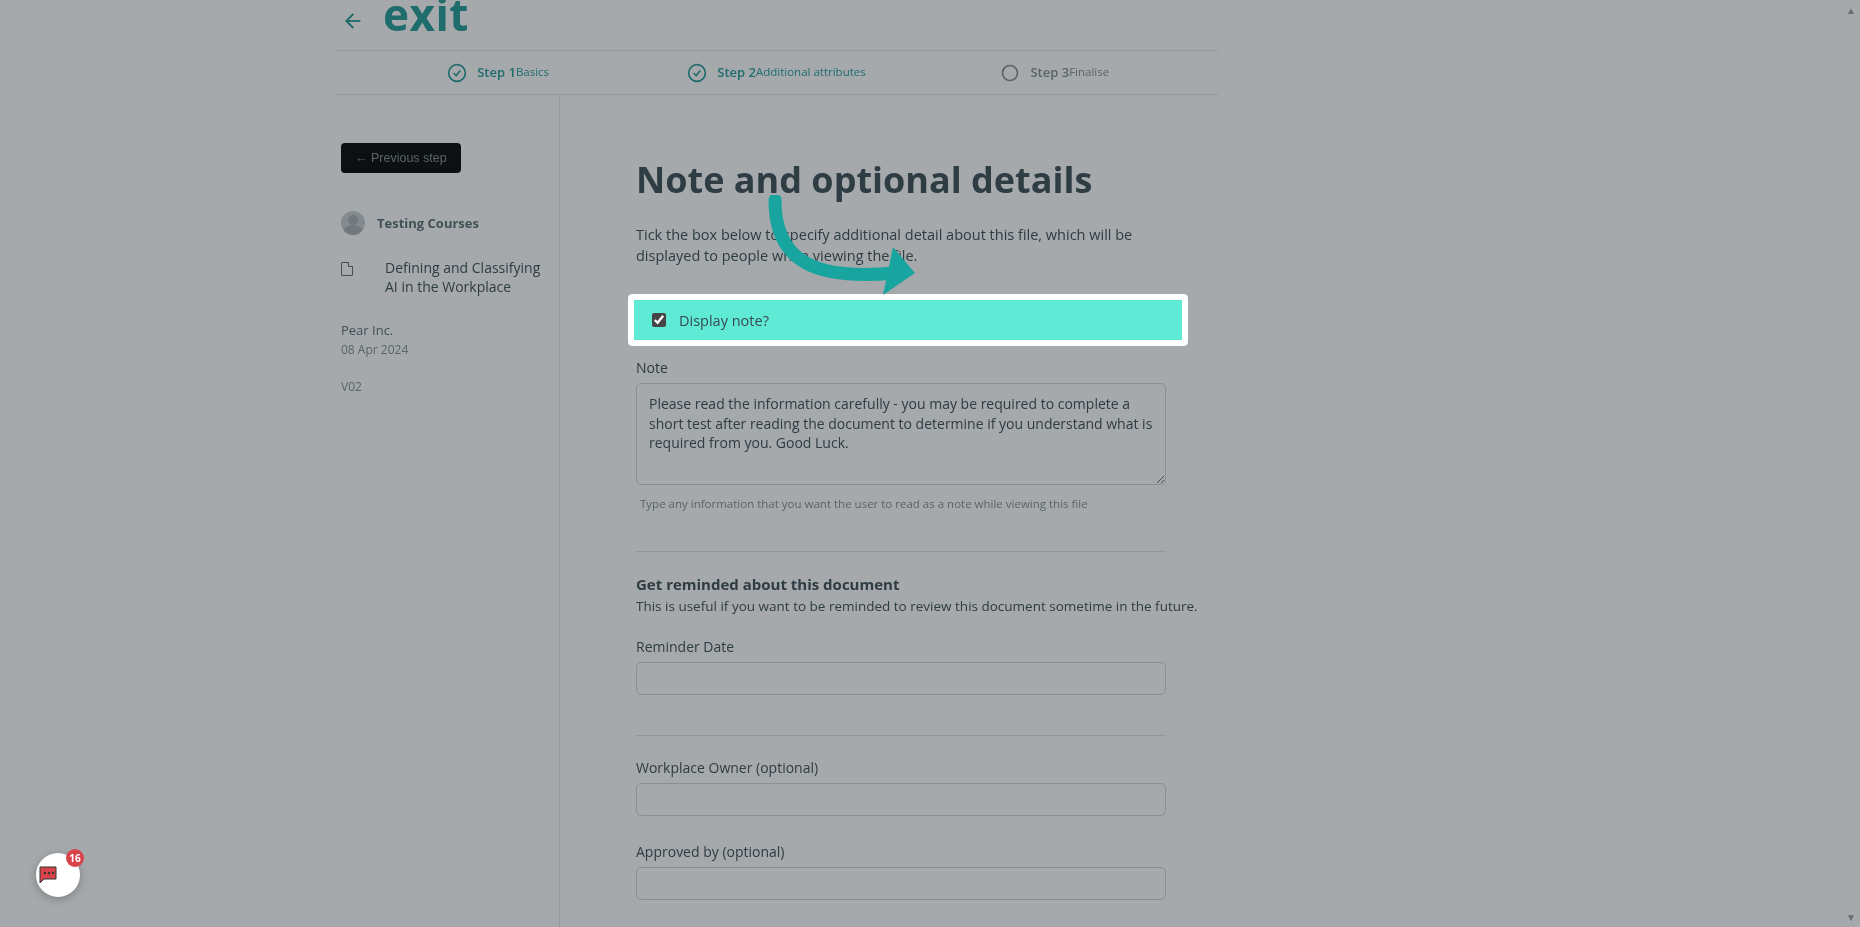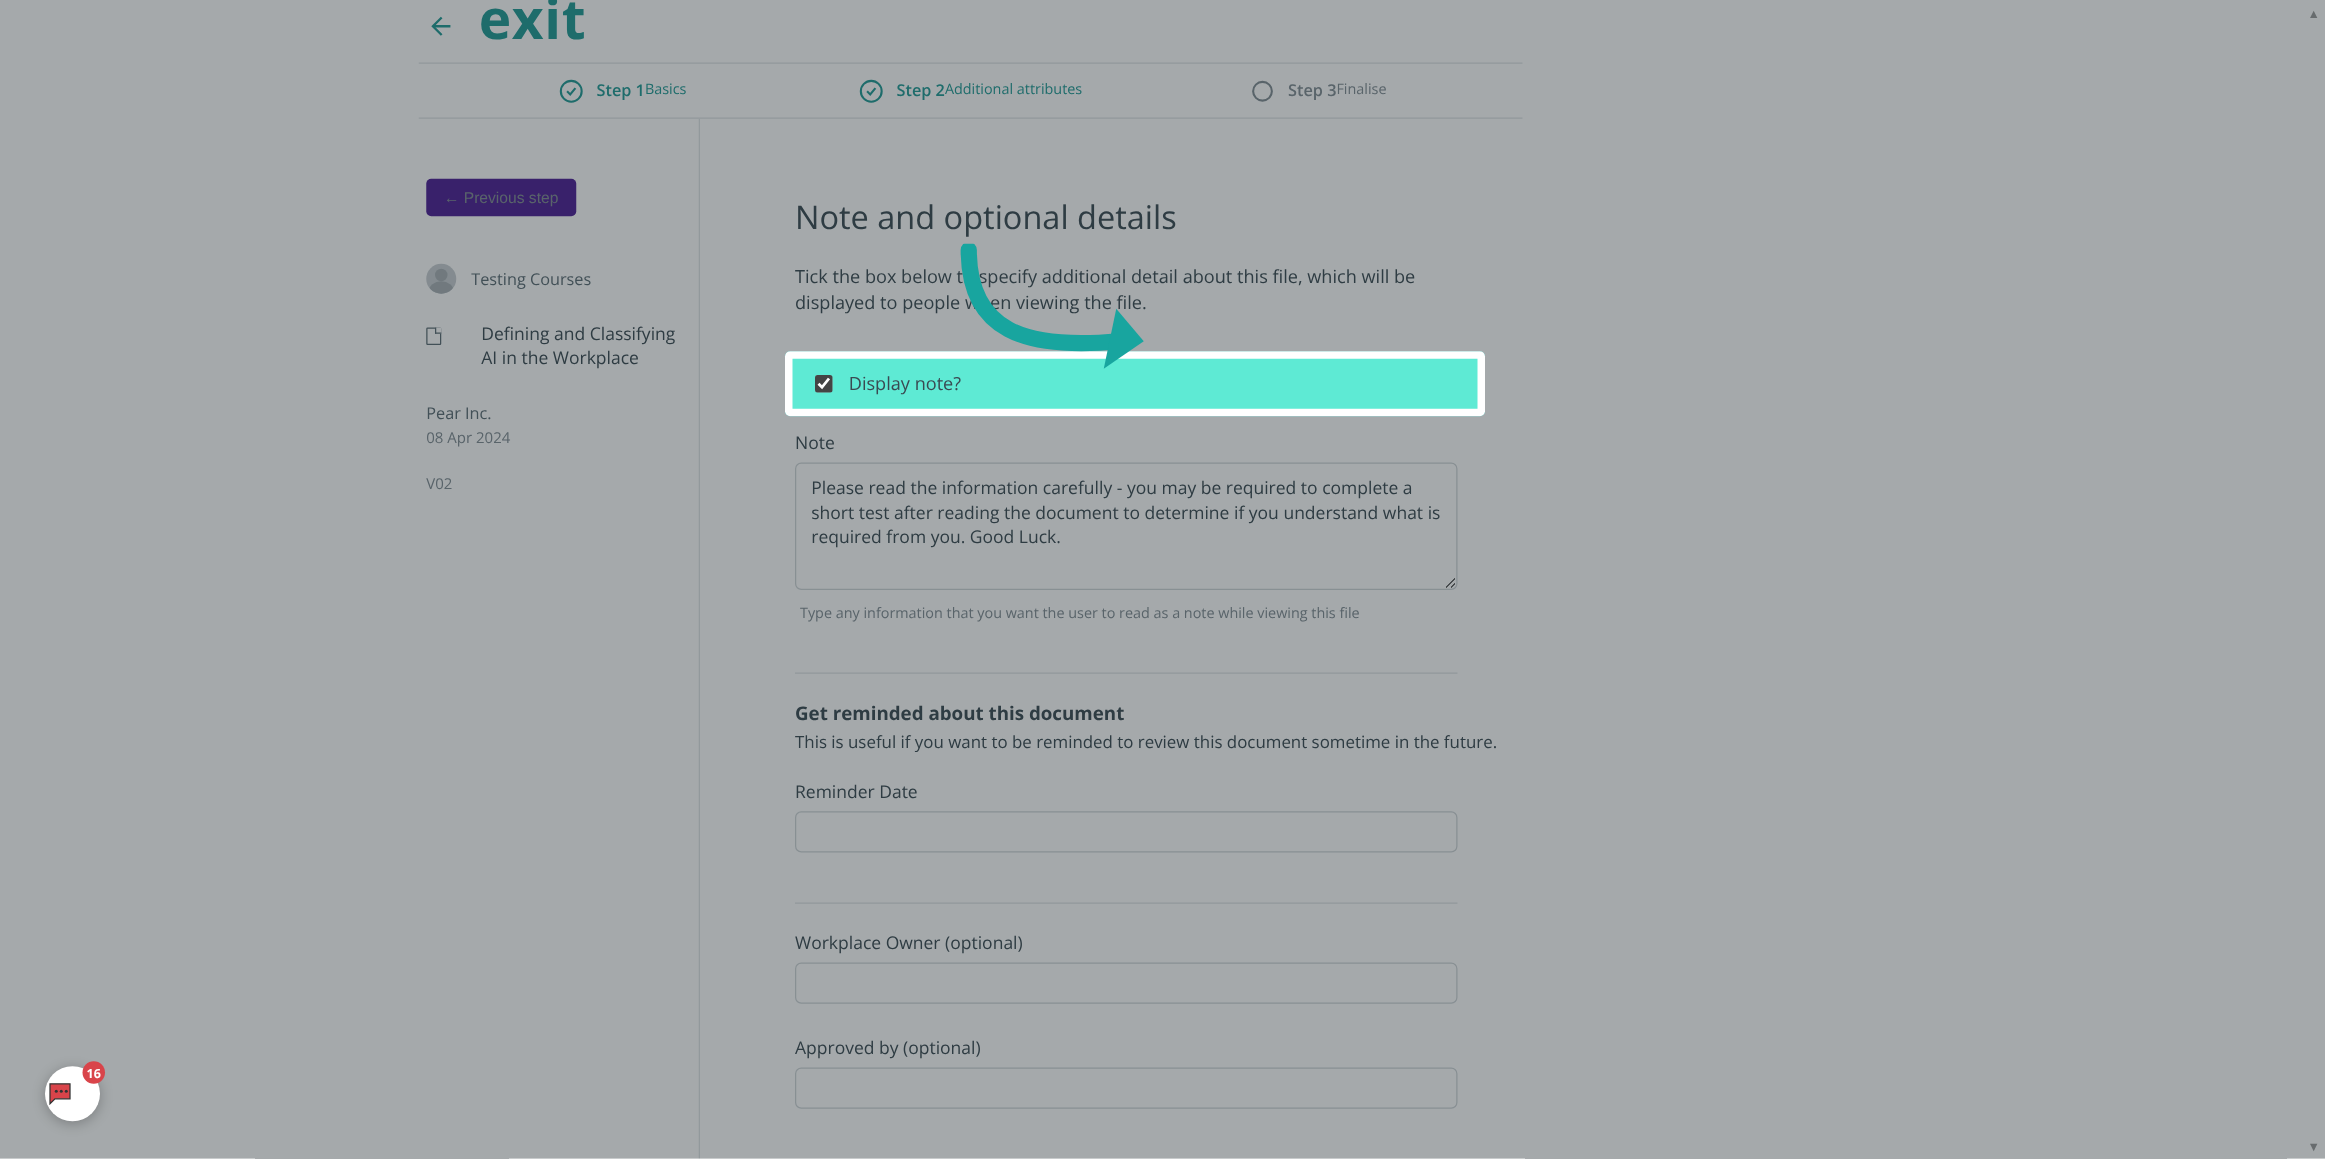--- a/index.html
+++ b/index.html
@@ -92,21 +92,21 @@
     border-right: 1px solid var(--border-light);
     padding: 48px 10px 0 6px;
   }
   .right-pane {
     flex: 1;
     padding: 60px 20px 0 76px;
   }
 
   
   .prev-step-btn {
-    background: #4c1d95;
+    background: #000000;
     color: var(--text-light);
     font-size: 12.5px;
     border: none;
     border-radius: 4px;
     padding: 8px 14px;
     cursor: pointer;
     display: inline-flex; align-items: center; gap: 6px;
     margin-bottom: 38px;
   }
 
@@ -132,21 +132,21 @@
     border-radius:50%;
   }
   .avatar::after {
     content:"";
     position:absolute;
     bottom:-6px; left:2px;
     width:20px; height:16px;
     background:#a8b0b5;
     border-radius:50% 50% 0 0;
   }
-  .course-name { font-size: 13px; color: var(--text-mid); }
+  .course-name { font-size: 13px; color: var(--text-mid); font-weight: bold; }
 
   .doc-row {
     display: flex;
     align-items: flex-start;
     gap: 8px;
     margin-bottom: 6px;
   }
   .doc-icon {
     width: 12px; height: 14px;
     border: 1px solid var(--text-mid);
@@ -169,22 +169,22 @@
     line-height: 1.35;
     margin-left: 24px;
   }
 
   .meta { font-size: 12px; color: var(--text-light); margin-top: 2px; }
   .meta.company { margin-top: 24px; font-size: 13px; color: var(--text-mid); }
   .meta.version { margin-top: 20px; }
 
   
   .section-title {
-    font-size: 26px;
-    font-weight: 400;
+    font-size: 36px;
+    font-weight: 700;
     color: var(--text-dark);
     margin: 0 0 20px;
   }
   .section-desc {
     font-size: 14.5px;
     color: var(--text-dark);
     line-height: 1.45;
     margin: 0 0 28px;
     max-width: 530px;
   }

